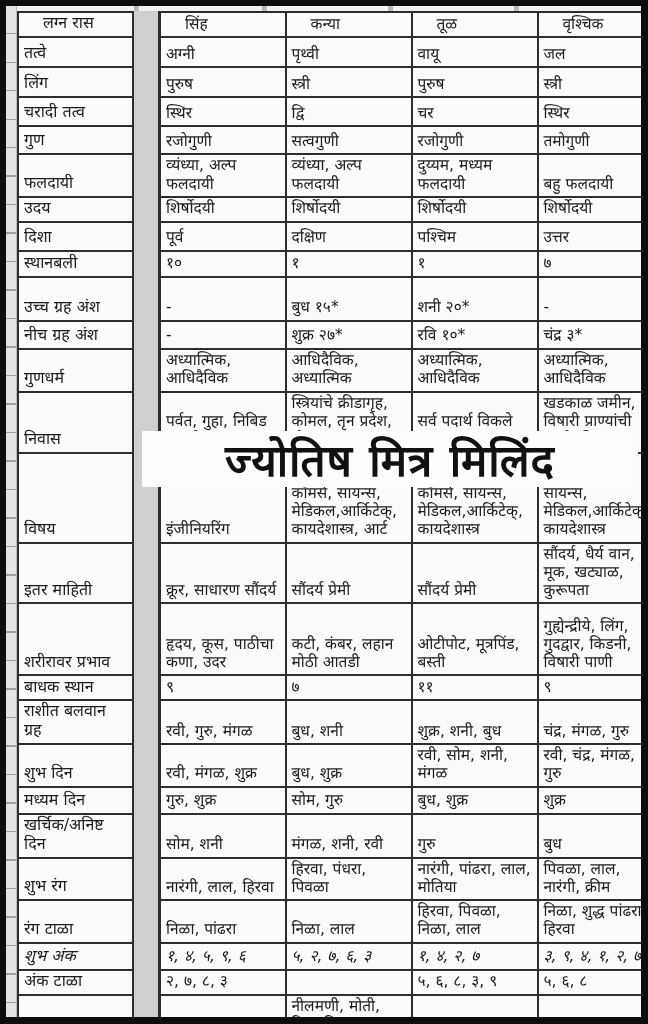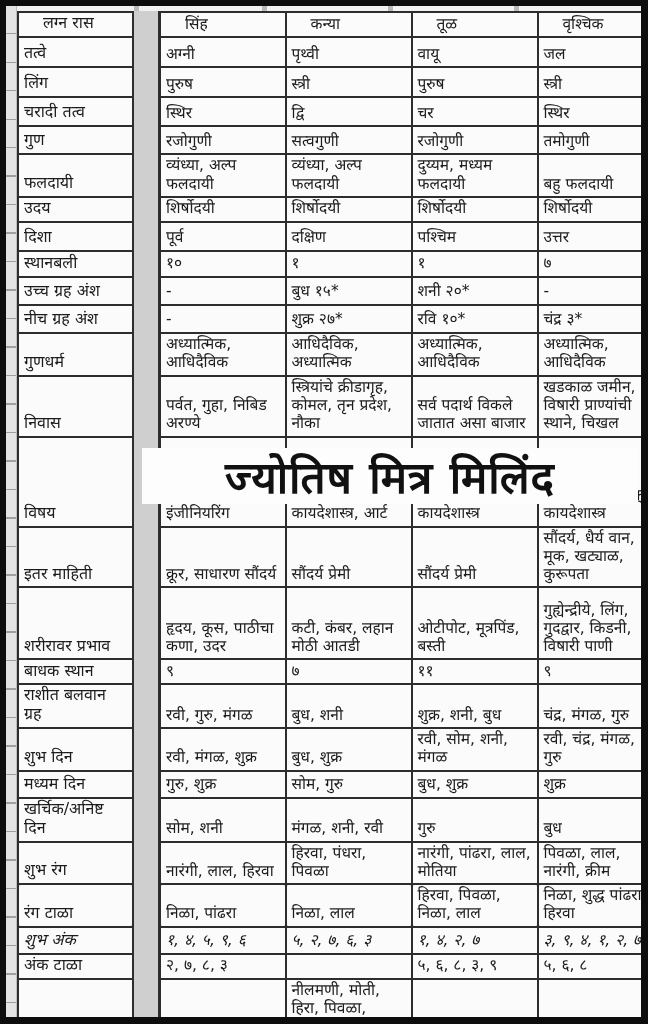--- a/index.html
+++ b/index.html
@@ -79,41 +79,41 @@
   .row-1 td  { height: 22px; padding-left: 24px; }
   .row-2 td  { height: 30px; margin-left: 10px; }
   .row-3 td  { height: 30px; }
   .row-4 td  { height: 29px; }
   .row-5 td  { height: 28px; }
   .row-6 td  { height: 43px; }
   .row-7 td  { height: 28px; }
   .row-8 td  { height: 22px; }
   .row-9 td  { height: 29px; }
   .row-10 td { height: 26px; margin-top: 14px; }
-  .row-11 td { height: 28px; }
+  .row-11 td { height: 44px; }
   .row-12 td { height: 28px; }
   .row-13 td { height: 43px; }
   .row-14 td { height: 48px; }
   .row-15 td { height: 90px; }
   .row-16 td { height: 54px; }
   .row-17 td { height: 72px; }
   .row-18 td { height: 25px; }
   .row-19 td { height: 27px; }
   .row-20 td { height: 42px; }
   .row-21 td { height: 27px; }
   .row-22 td { height: 25px; }
   .row-23 td { height: 42px; }
   .row-24 td { height: 42px; border-radius: 6px; }
   .row-25 td { height: 27px; font-style: italic; }
   .row-26 td { height: 14px; margin-top: 28px; }
   .row-27 td { height: 41px; }
 
   .watermark {
     position: absolute;
-    left: 142px; top: 448px;
+    left: 142px; top: 431px;
     width: 496px; height: 56px;
     background: #fdfdfd;
     display: flex;
     align-items: center;
     justify-content: center;
     font-size: 44px;
     font-weight: 600;
     color: #111;
     letter-spacing: 1px;
     white-space: nowrap;

